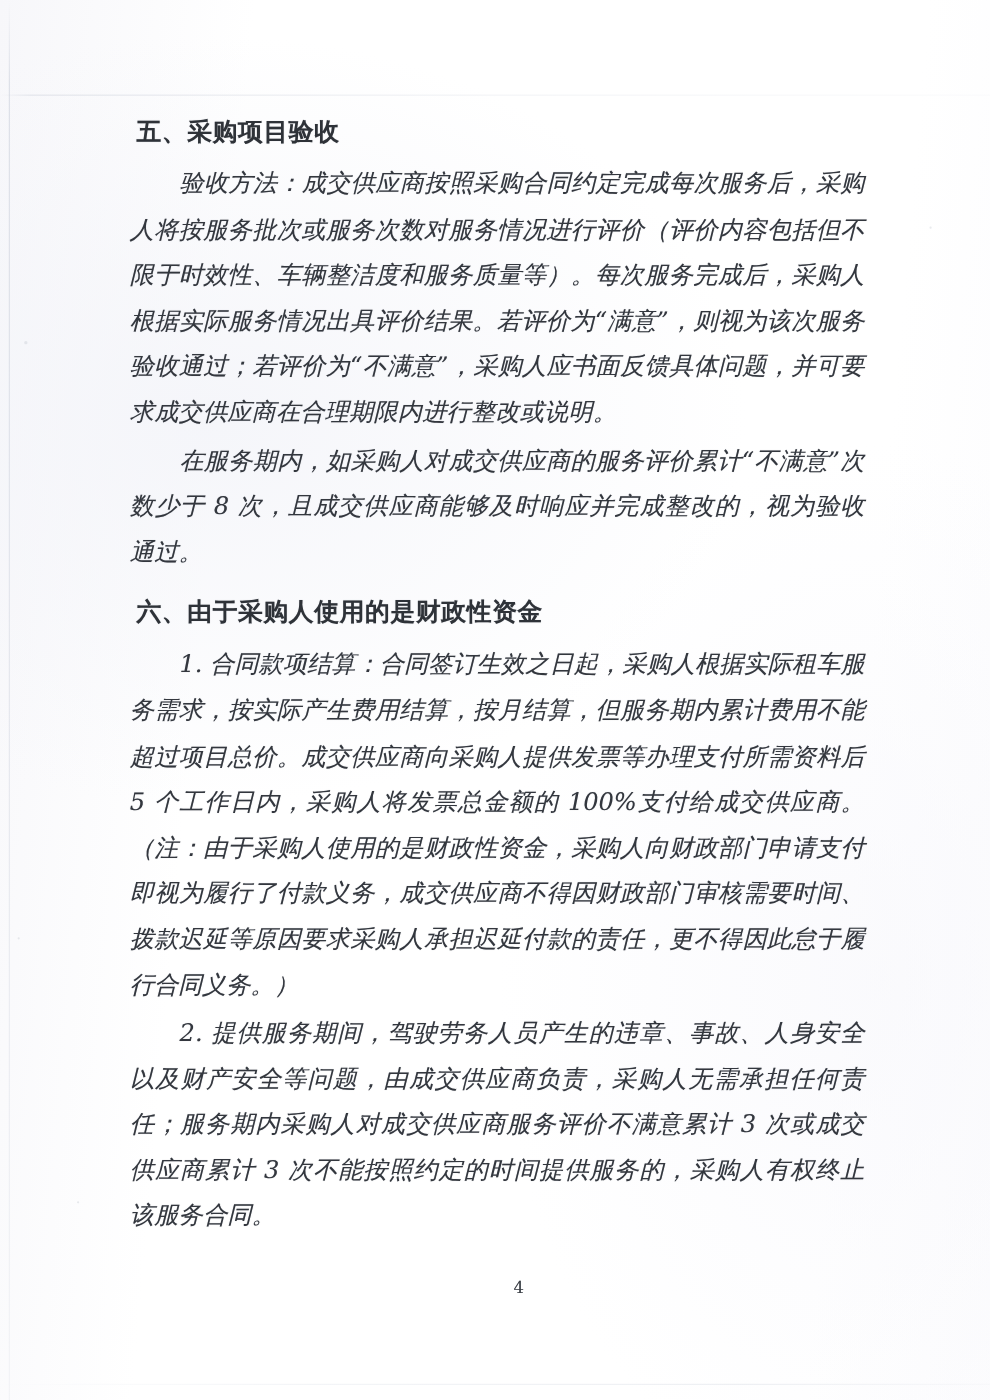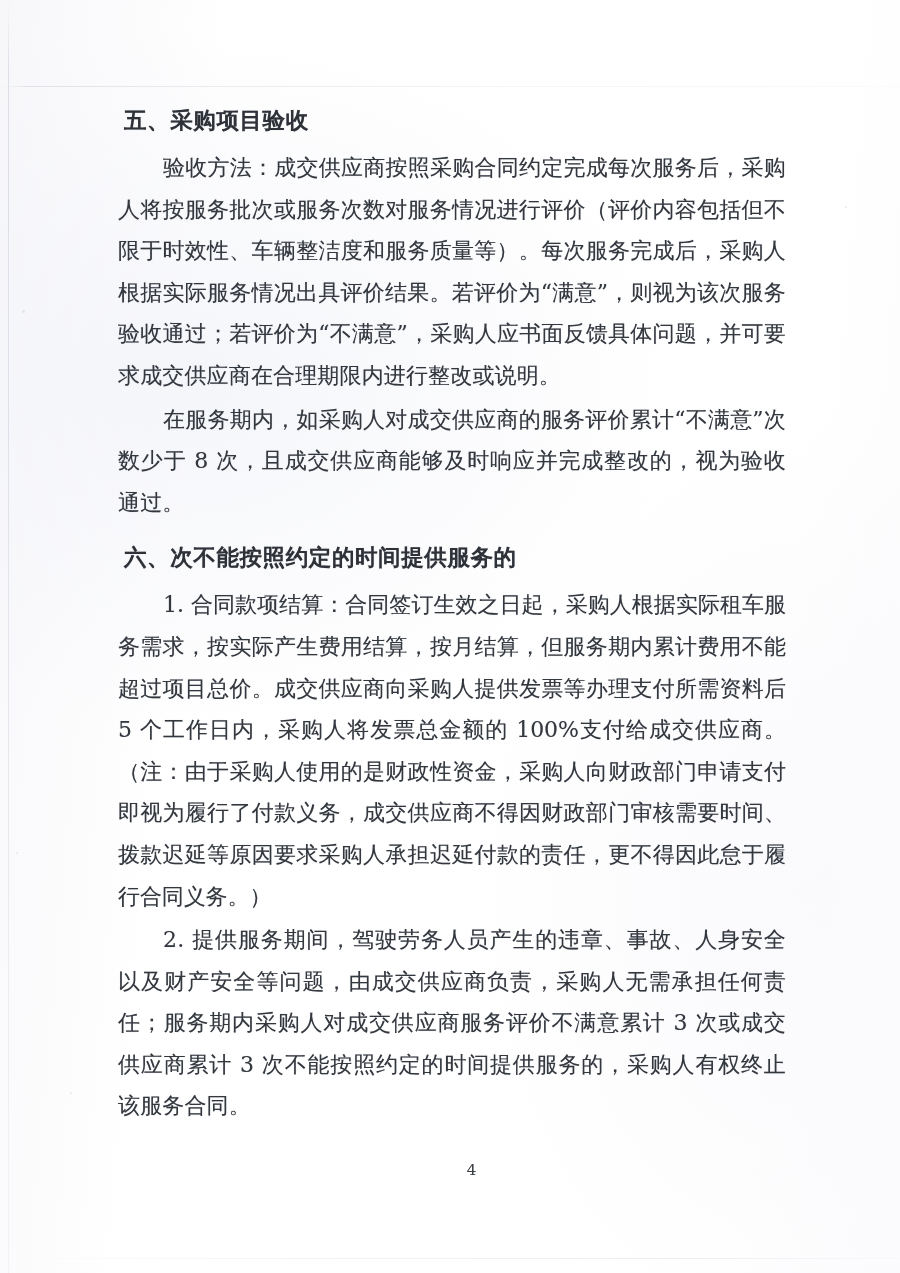--- a/index.html
+++ b/index.html
@@ -79,20 +79,21 @@
   .para {
     font-size: 22px;
     line-height: 41.6px;
     color: #33373e;
     text-align: justify;
     text-justify: inter-character;
     text-indent: 2.05em;
     margin: 0;
     letter-spacing: 0.15px;
     text-shadow: 0 0 0.75px rgba(70,76,88,0.40);
+    font-style: italic;
   }
 
   .para.tight { letter-spacing: -0.1px; }
 
   
   .gap-sm  { height: 2px; }
   .gap-lg  { height: 14px; }
 
   
   #page-number {
@@ -135,21 +136,21 @@
     <h2 class="heading">五、采购项目验收</h2>
 
     <p class="para">验收方法：成交供应商按照采购合同约定完成每次服务后，采购人将按服务批次或服务次数对服务情况进行评价（评价内容包括但不限于时效性、车辆整洁度和服务质量等）。每次服务完成后，采购人根据实际服务情况出具评价结果。若评价为“满意”，则视为该次服务验收通过；若评价为“不满意”，采购人应书面反馈具体问题，并可要求成交供应商在合理期限内进行整改或说明。</p>
 
     <div class="gap-sm"></div>
 
     <p class="para">在服务期内，如采购人对成交供应商的服务评价累计“不满意”次数少于 8 次，且成交供应商能够及时响应并完成整改的，视为验收通过。</p>
 
     <div class="gap-lg"></div>
 
-    <h2 class="heading">六、次不能按照约定的时间提供服务的</h2>
+    <h2 class="heading">六、由于采购人使用的是财政性资金</h2>
 
     <p class="para tight">1. 合同款项结算：合同签订生效之日起，采购人根据实际租车服务需求，按实际产生费用结算，按月结算，但服务期内累计费用不能超过项目总价。成交供应商向采购人提供发票等办理支付所需资料后 5 个工作日内，采购人将发票总金额的 100%支付给成交供应商。（注：由于采购人使用的是财政性资金，采购人向财政部门申请支付即视为履行了付款义务，成交供应商不得因财政部门审核需要时间、拨款迟延等原因要求采购人承担迟延付款的责任，更不得因此怠于履行合同义务。）</p>
 
     <div class="gap-sm"></div>
 
     <p class="para">2. 提供服务期间，驾驶劳务人员产生的违章、事故、人身安全以及财产安全等问题，由成交供应商负责，采购人无需承担任何责任；服务期内采购人对成交供应商服务评价不满意累计 3 次或成交供应商累计 3 次不能按照约定的时间提供服务的，采购人有权终止该服务合同。</p>
 
   </div>
 
   <div id="page-number">4</div>

